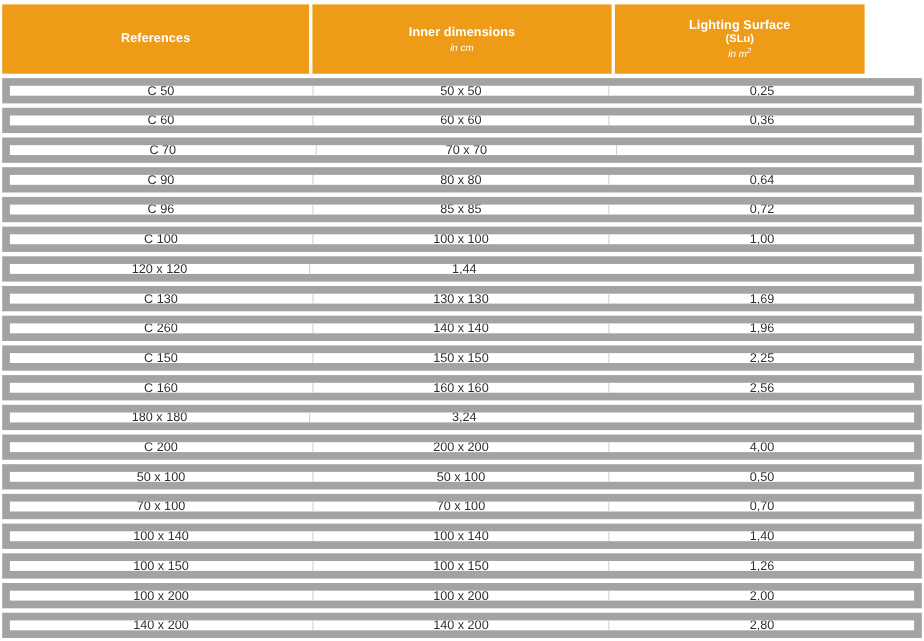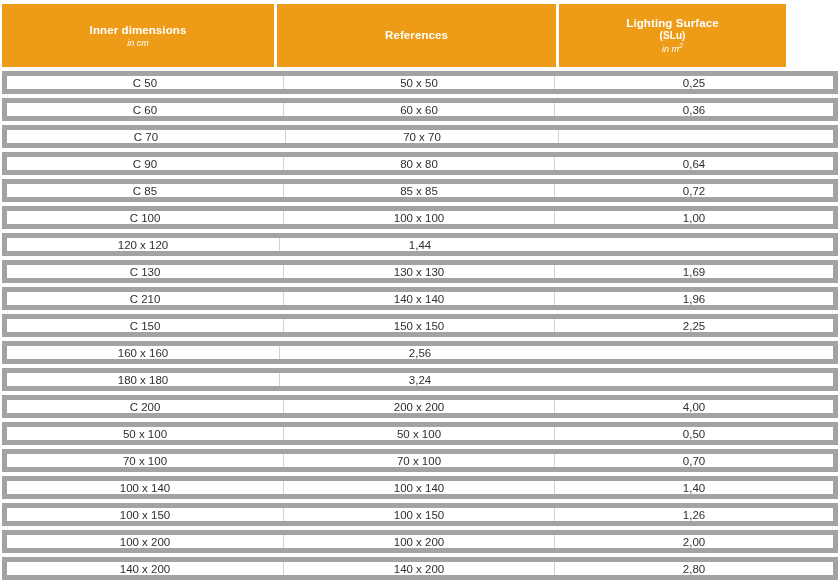--- a/index.html
+++ b/index.html
@@ -71,21 +71,21 @@
   .tbody {
     width: 836px;
     margin-top: 4px;
   }
   .trow {
     display: flex;
     height: 23px;
     margin-bottom: 4px;
     box-sizing: border-box;
     background: #ffffff;
-    border: 5px solid #a3a3a3;
+    border: 7px solid #a3a3a3;
   }
   .td {
     display: flex;
     align-items: center;
     justify-content: center;
     box-sizing: border-box;
     font-size: 11.5px;
     color: #2f2f2f;
     height: 100%;
     overflow: hidden;
@@ -94,26 +94,26 @@
   .td.col-1 { width: 279px; border-right: 1px solid #d2d2d2; }
   .td.col-2 { width: 273px; border-right: 1px solid #d2d2d2; }
   .td.col-3 { width: 280px; }
 </style>
 </head>
 <body>
 
 <div class="table-wrap">
 
   <div class="thead">
+    <div class="th col-1">
+      <span class="th-main">References</span>
+    </div>
     <div class="th col-2">
       <span class="th-main">Inner dimensions</span>
       <span class="th-unit">in cm</span>
-    </div>
-    <div class="th col-1">
-      <span class="th-main">References</span>
     </div>
     <div class="th col-3">
       <span class="th-main">Lighting Surface</span>
       <span class="th-sub">(SLu)</span>
       <span class="th-unit"><span>in m</span><sup>2</sup></span>
     </div>
   </div>
 
   <div class="tbody">
       <div class="trow">
@@ -129,49 +129,50 @@
       <div class="trow">
         <div class="td col-1">C 70</div>
         <div class="td col-2">70 x 70</div>
       </div>
       <div class="trow">
         <div class="td col-1">C 90</div>
         <div class="td col-2">80 x 80</div>
         <div class="td col-3">0,64</div>
       </div>
       <div class="trow">
-        <div class="td col-1">C 85</div>
+        <div class="td col-1">C 96</div>
         <div class="td col-2">85 x 85</div>
         <div class="td col-3">0,72</div>
       </div>
       <div class="trow">
         <div class="td col-1">C 100</div>
         <div class="td col-2">100 x 100</div>
         <div class="td col-3">1,00</div>
       </div>
       <div class="trow">
         <div class="td col-2">120 x 120</div>
         <div class="td col-3">1,44</div>
       </div>
       <div class="trow">
         <div class="td col-1">C 130</div>
         <div class="td col-2">130 x 130</div>
         <div class="td col-3">1,69</div>
       </div>
       <div class="trow">
-        <div class="td col-1">C 210</div>
+        <div class="td col-1">C 260</div>
         <div class="td col-2">140 x 140</div>
         <div class="td col-3">1,96</div>
       </div>
       <div class="trow">
         <div class="td col-1">C 150</div>
         <div class="td col-2">150 x 150</div>
         <div class="td col-3">2,25</div>
       </div>
       <div class="trow">
+        <div class="td col-1">C 160</div>
         <div class="td col-2">160 x 160</div>
         <div class="td col-3">2,56</div>
       </div>
       <div class="trow">
         <div class="td col-2">180 x 180</div>
         <div class="td col-3">3,24</div>
       </div>
       <div class="trow">
         <div class="td col-1">C 200</div>
         <div class="td col-2">200 x 200</div>

